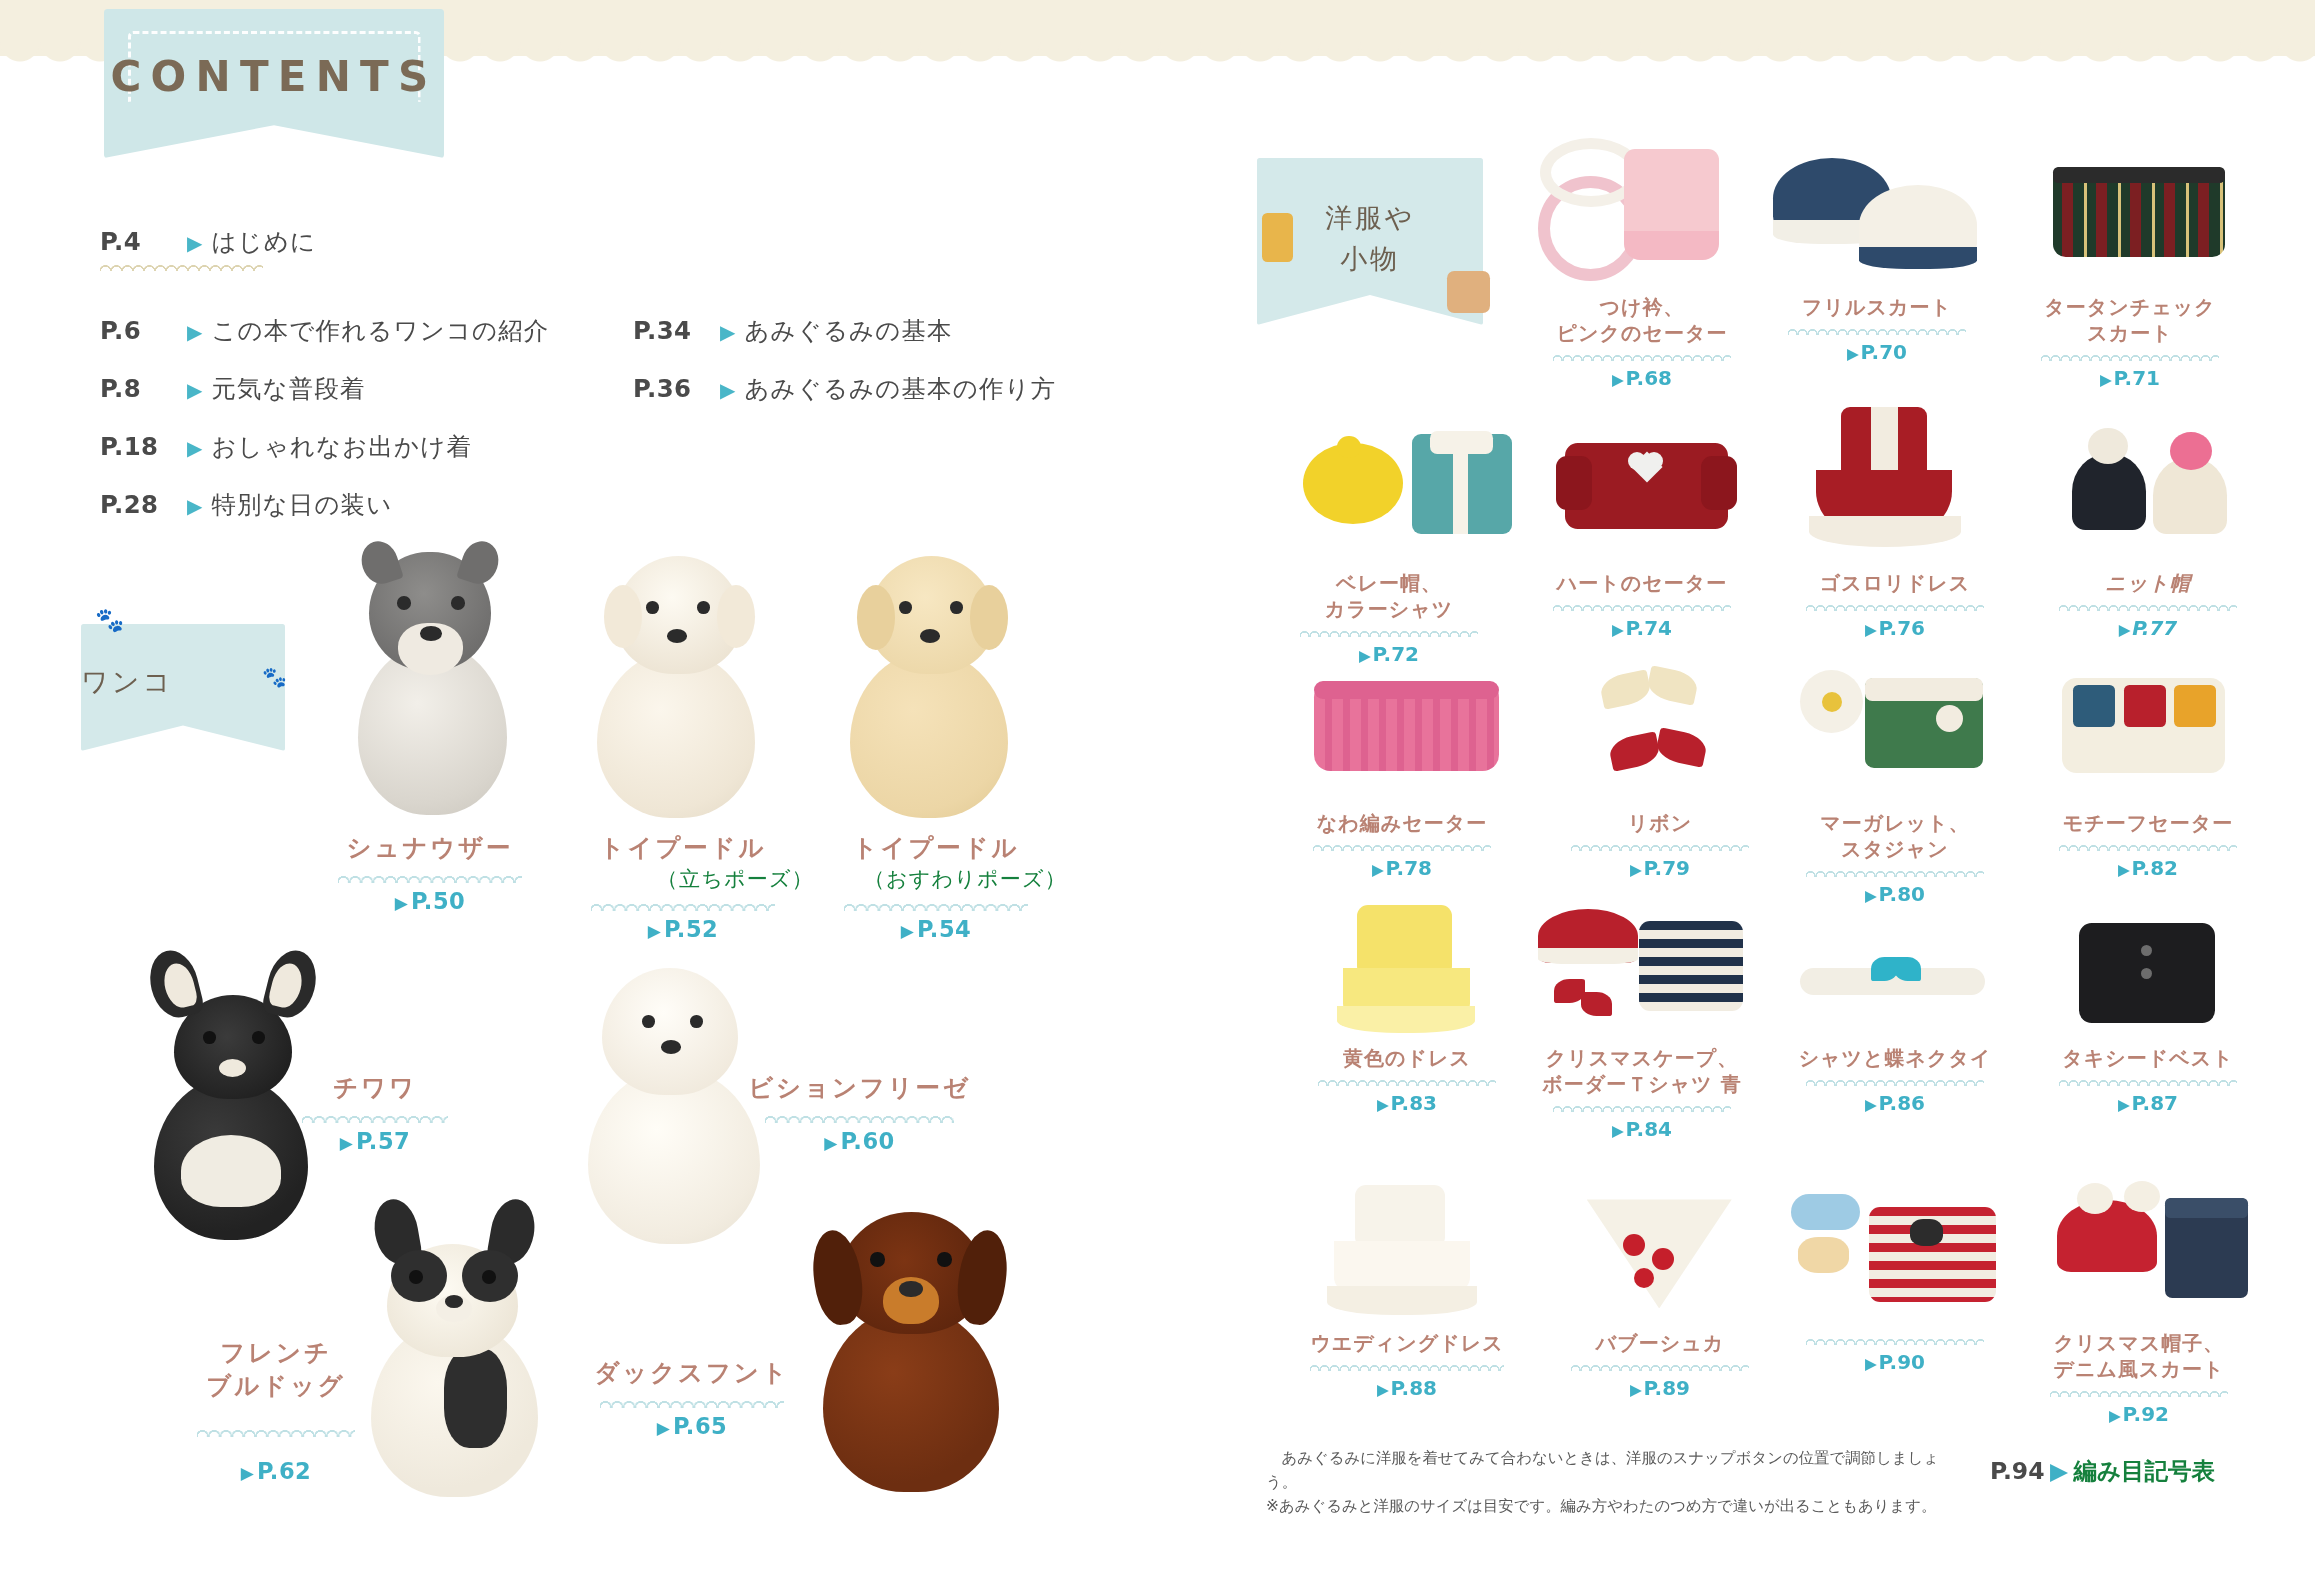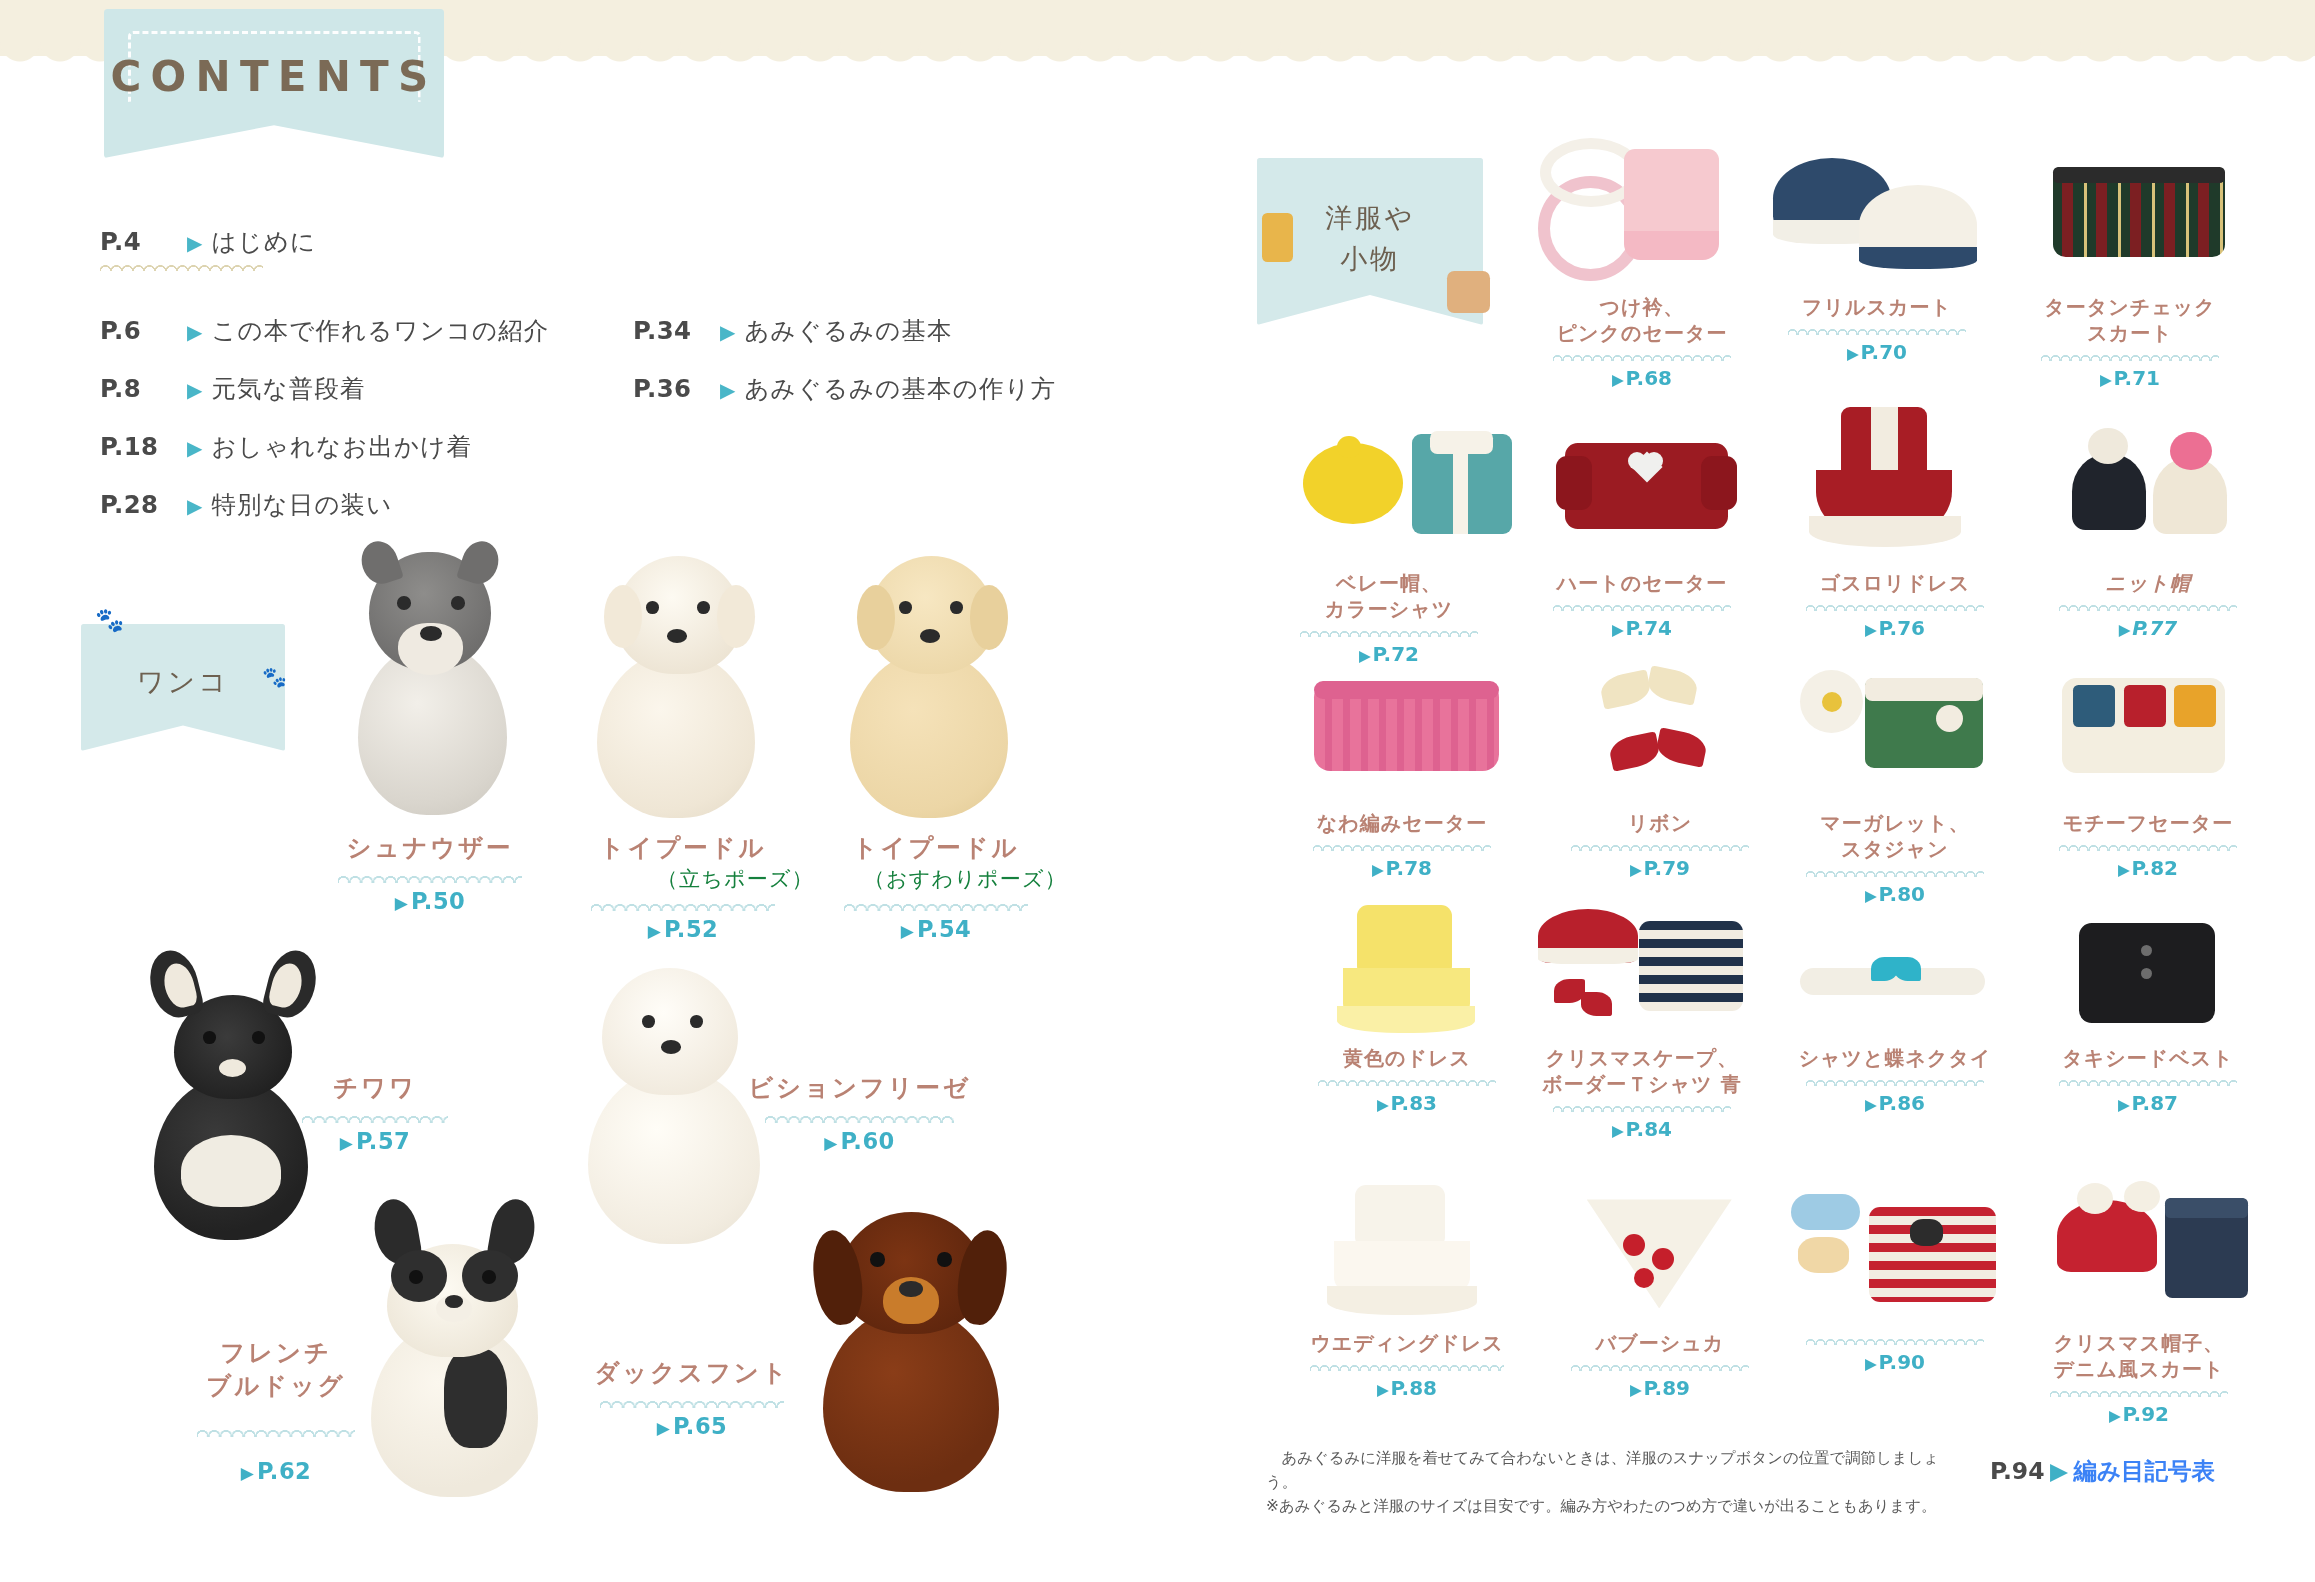--- a/index.html
+++ b/index.html
@@ -62,21 +62,21 @@
   
   .wanko-tag{
     position:absolute;left:81px;top:624px;width:204px;height:127px;
   }
   .wanko-tag .flag{
     position:absolute;inset:0;background:#d4e9ea;
     clip-path:polygon(0 0,100% 0,100% 100%,50% 80%,0 100%);
     border-radius:2.7px;
   }
   .wanko-tag .label{
-    position:absolute;left:0;right:0;top:40px;text-align:center;
+    position:absolute;left:0;right:0;top:40px;text-align:left;
     color:#6d6050;font-size:27px;letter-spacing:.12em;
   }
   .paw{position:absolute;color:#f0b9a4;font-size:23.5px;}
   
   .cap{position:absolute;text-align:center;}
   .cap .name{color:#b98273;font-size:24.4px;letter-spacing:.12em;line-height:1.35;font-weight:bold;}
   .cap .sub{color:#15803d;font-size:21px;letter-spacing:.06em;text-align:right;}
   .cap .wline{
     height:9px;margin:9px auto 5.4px;width:70%;
     background:radial-gradient(circle at 5.4px 8.1px,transparent 4.5px,#bfe0e4 4.5px,#bfe0e4 6px,transparent 6.3px) repeat-x;
@@ -102,21 +102,21 @@
     height:8.1px;margin:7.2px auto 4.5px;width:86%;
     background:radial-gradient(circle at 4.5px 7.2px,transparent 3.6px,#bfe0e4 3.6px,#bfe0e4 5px,transparent 5.4px) repeat-x;
     background-size:10px 9px;
   }
   .grid-item .gpg{color:#3fb0c6;font-size:20px;font-weight:bold;}
   .grid-item .gpg .t{font-size:15.4px;margin-right:1.8px;}
   
   .note{position:absolute;left:1266px;top:1447px;width:688px;color:#5a5a5a;font-size:15.4px;line-height:1.55;}
   .footlink{position:absolute;left:1990px;top:1455px;color:#4a4a4a;font-size:23.5px;font-weight:bold;}
   .footlink .t{color:#3fb0c6;margin:0 5.4px;}
-  .footlink .tx{color:#3b82f6;}
+  .footlink .tx{color:#15803d;}
 </style>
 </head>
 <body>
 
 <div class="page-bg"></div>
 <div class="top-band"></div>
 
 <div class="contents-banner">
   <div class="flag"></div>
   <div class="dash"></div>

